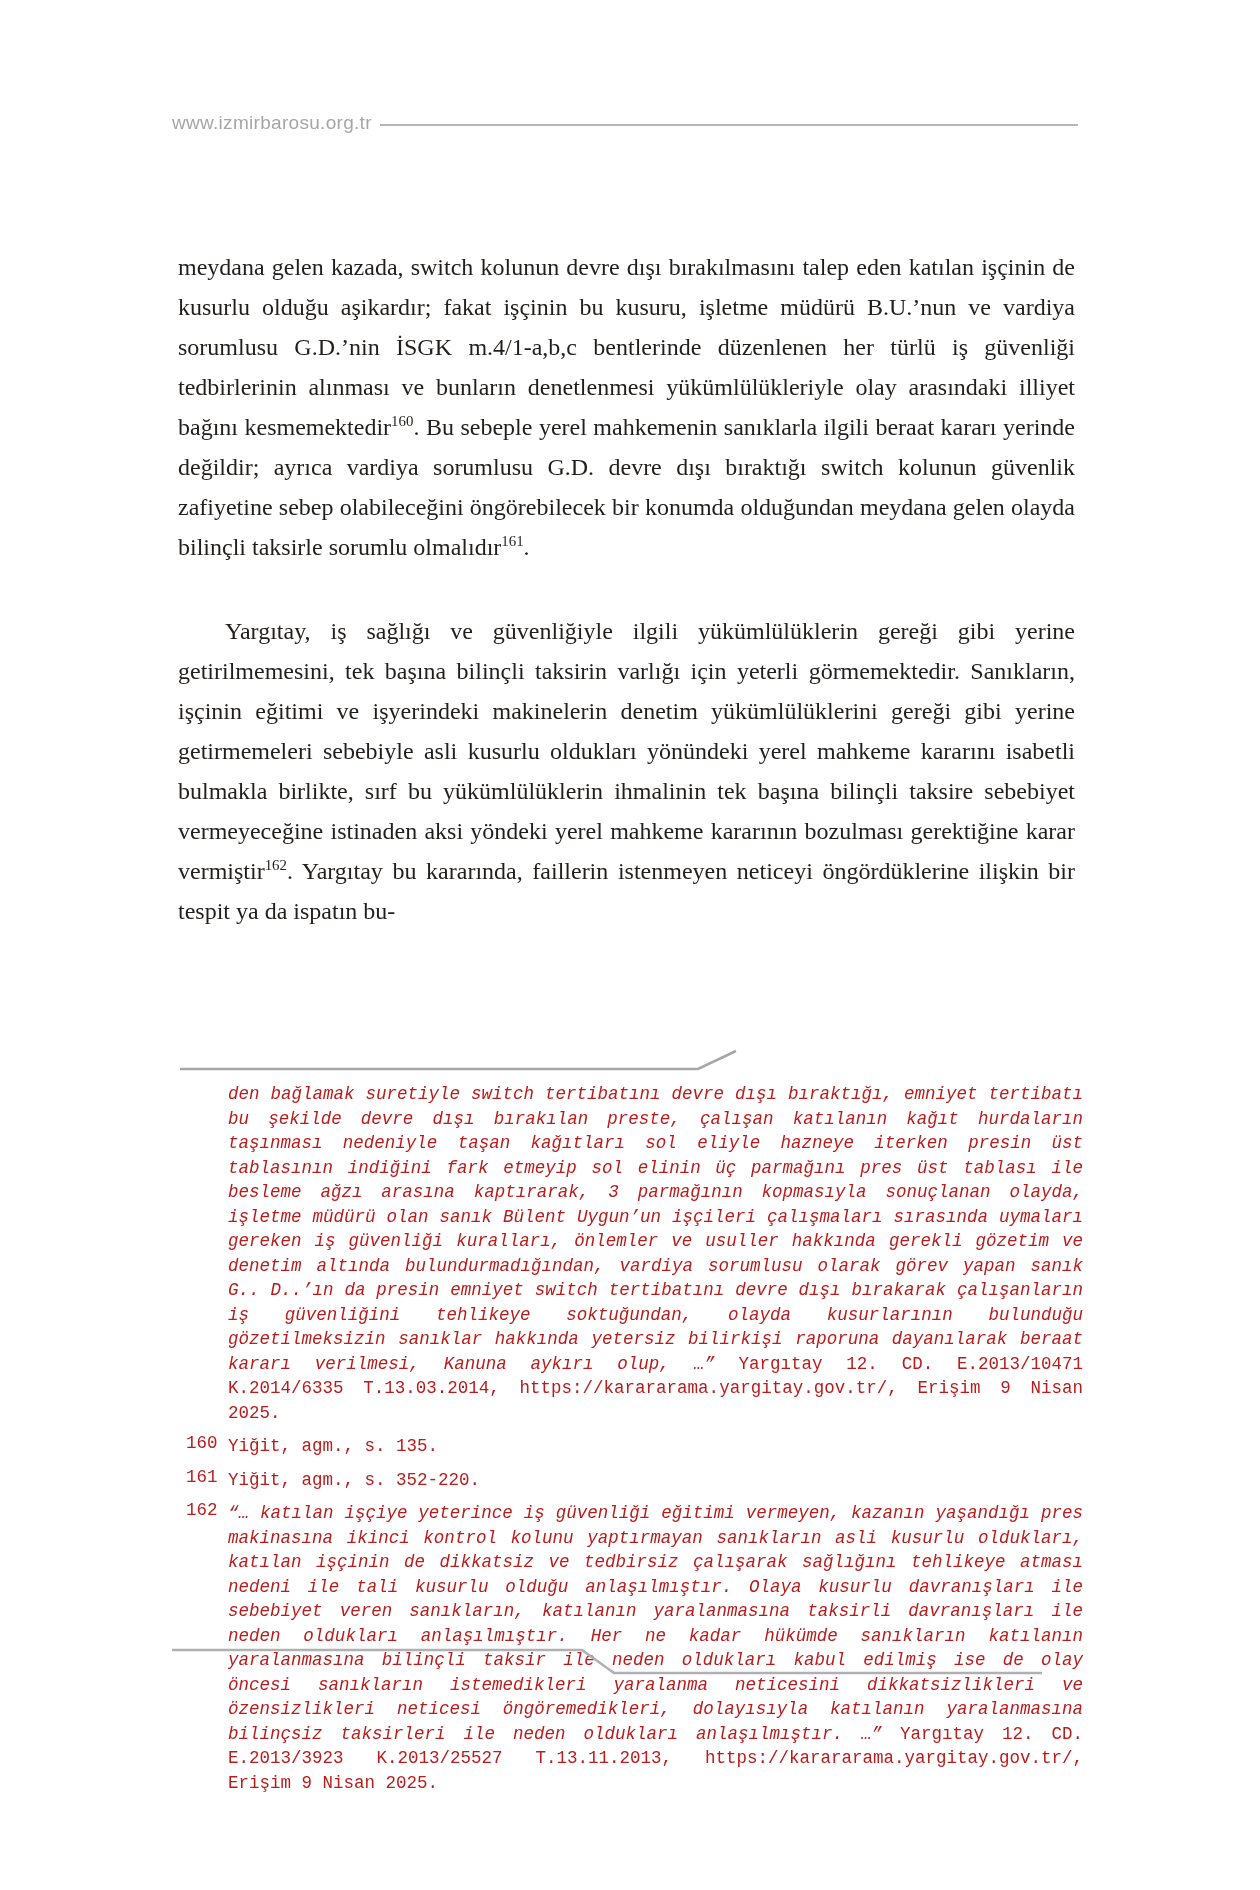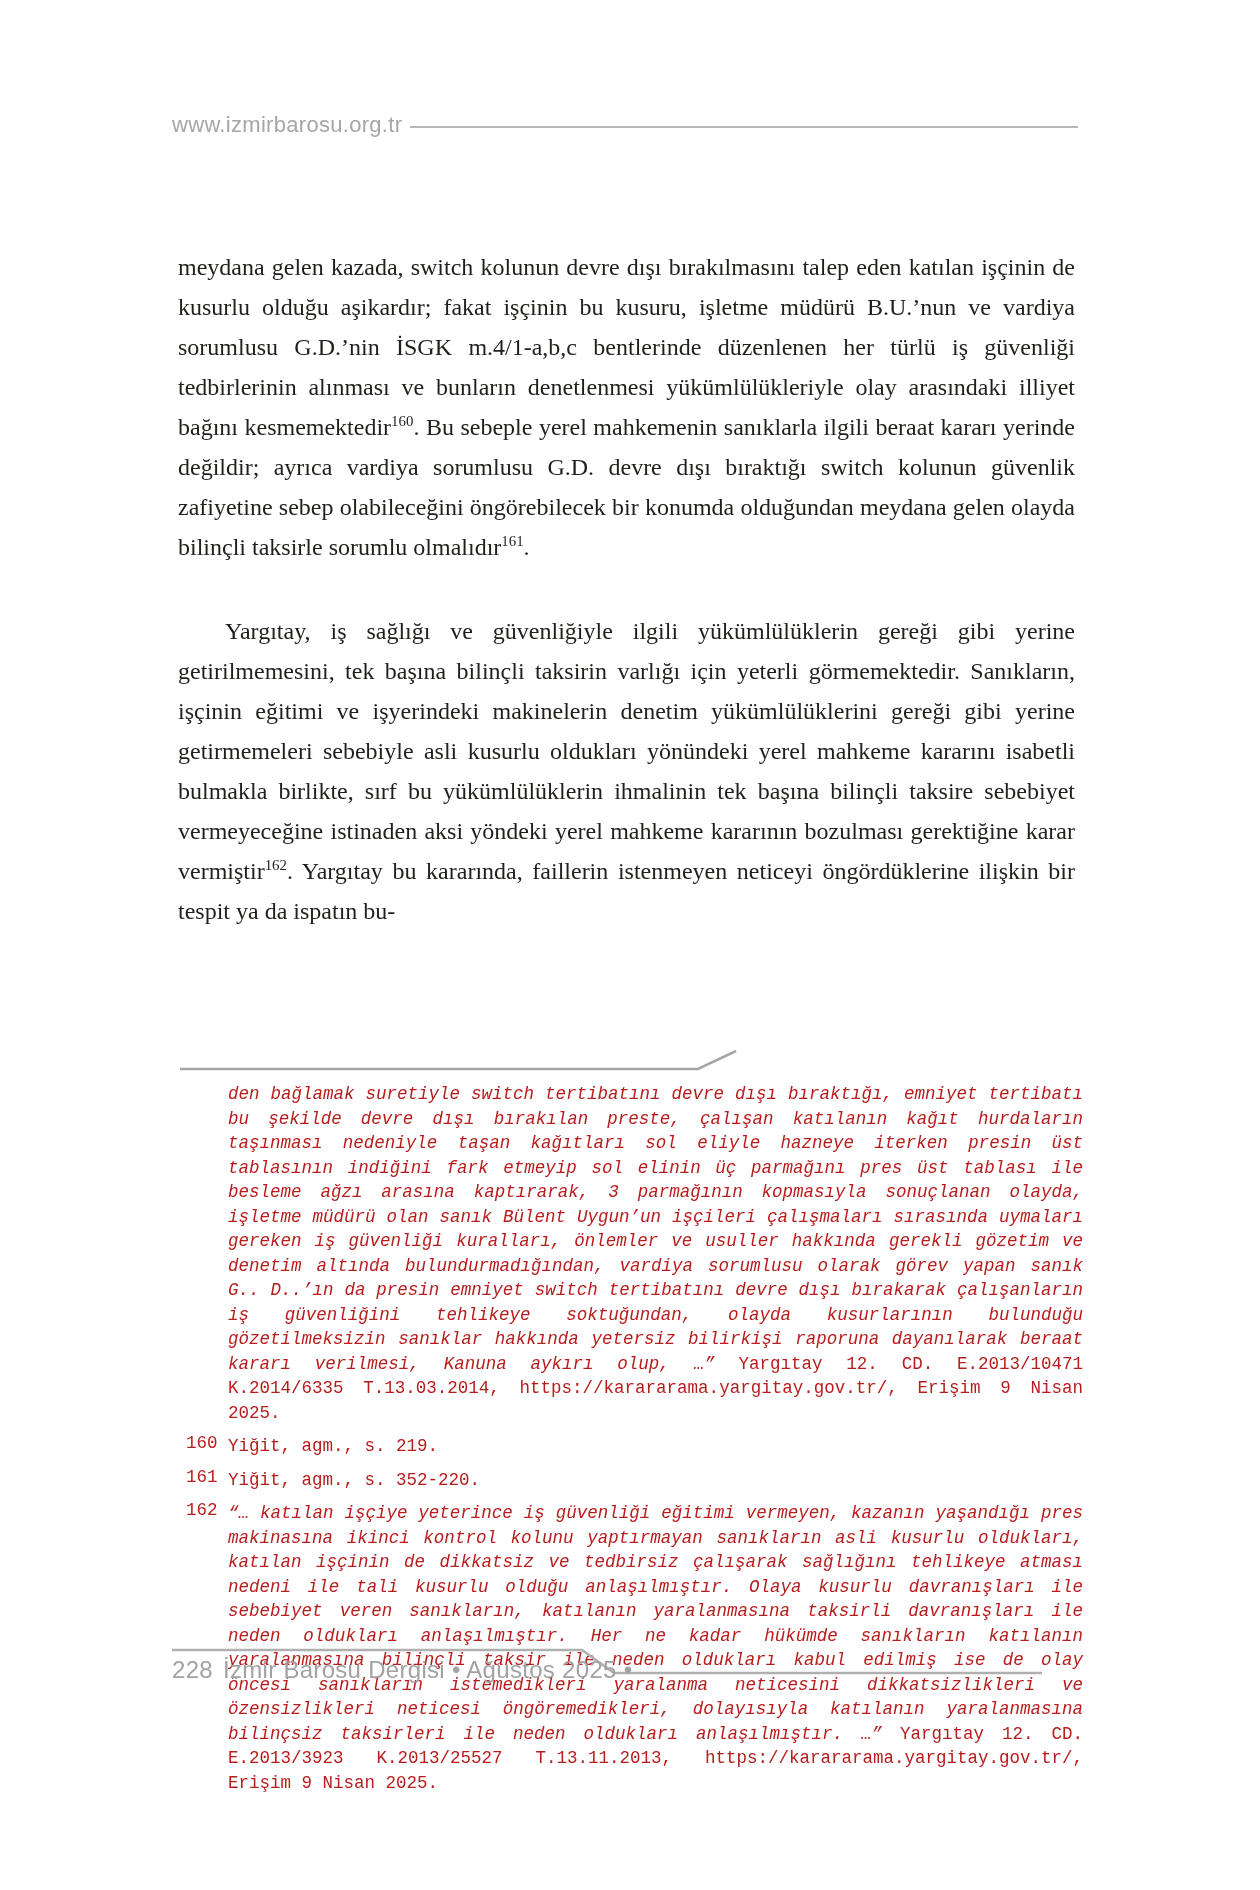--- a/index.html
+++ b/index.html
@@ -17,21 +17,21 @@
     position: absolute;
     left: 172px;
     right: 182px;
     top: 112px;
     display: flex;
     align-items: center;
     gap: 8px;
   }
   .header-url {
     font-family: "Liberation Sans", sans-serif;
-    font-size: 22px;
+    font-size: 19px;
     color: #a6a6a6;
     letter-spacing: 0.3px;
     white-space: nowrap;
   }
   .header-rule {
     flex: 1;
     height: 2px;
     background: #b6b6b6;
     margin-top: 3px;
   }
@@ -117,37 +117,33 @@
   </svg>
 
   <div class="footnotes">
 
     <div class="fn">
       <span class="fn-italic">den bağlamak suretiyle switch tertibatını devre dışı bıraktığı, emniyet tertibatı bu şekilde devre dışı bırakılan preste, çalışan katılanın kağıt hurdaların taşınması nedeniyle taşan kağıtları sol eliyle hazneye iterken presin üst tablasının indiğini fark etmeyip sol elinin üç parmağını pres üst tablası ile besleme ağzı arasına kaptırarak, 3 parmağının kopmasıyla sonuçlanan olayda, işletme müdürü olan sanık Bülent Uygun’un işçileri çalışmaları sırasında uymaları gereken iş güvenliği kuralları, önlemler ve usuller hakkında gerekli gözetim ve denetim altında bulundurmadığından, vardiya sorumlusu olarak görev yapan sanık G.. D..’ın da presin emniyet switch tertibatını devre dışı bırakarak çalışanların iş güvenliğini tehlikeye soktuğundan, olayda kusurlarının bulunduğu gözetilmeksizin sanıklar hakkında yetersiz bilirkişi raporuna dayanılarak beraat kararı verilmesi, Kanuna aykırı olup, …”</span><span class="fn-roman"> Yargıtay 12. CD. E.2013/10471 K.2014/6335 T.13.03.2014, </span><span class="fn-roman">https://karararama.yargitay.gov.tr/</span><span class="fn-roman">, Erişim 9 Nisan 2025.</span>
     </div>
 
     <div class="fn">
       <span class="fn-num">160</span>
-      <span class="fn-roman">Yiğit, agm., s. 219.</span>
+      <span class="fn-roman">Yiğit, agm., s. 135.</span>
     </div>
 
     <div class="fn">
       <span class="fn-num">161</span>
       <span class="fn-roman">Yiğit, agm., s. 352-220.</span>
     </div>
 
     <div class="fn">
       <span class="fn-num">162</span>
       <span class="fn-italic">“… katılan işçiye yeterince iş güvenliği eğitimi vermeyen, kazanın yaşandığı pres makinasına ikinci kontrol kolunu yaptırmayan sanıkların asli kusurlu oldukları, katılan işçinin de dikkatsiz ve tedbirsiz çalışarak sağlığını tehlikeye atması nedeni ile tali kusurlu olduğu anlaşılmıştır. Olaya kusurlu davranışları ile sebebiyet veren sanıkların, katılanın yaralanmasına taksirli davranışları ile neden oldukları anlaşılmıştır. Her ne kadar hükümde sanıkların katılanın yaralanmasına bilinçli taksir ile neden oldukları kabul edilmiş ise de olay öncesi sanıkların istemedikleri yaralanma neticesini dikkatsizlikleri ve özensizlikleri neticesi öngöremedikleri, dolayısıyla katılanın yaralanmasına bilinçsiz taksirleri ile neden oldukları anlaşılmıştır. …”</span><span class="fn-roman"> Yargıtay 12. CD. E.2013/3923 K.2013/25527 T.13.11.2013, </span><span class="fn-roman">https://karararama.yargitay.gov.tr/</span><span class="fn-roman">, Erişim 9 Nisan 2025.</span>
     </div>
 
   </div>
 
   <svg class="footer-deco" width="880" height="32" viewBox="0 0 880 32">
     <path d="M2 4 H412 L444 27 H872" fill="none" stroke="#b0b0b0" stroke-width="2.5"></path>
   </svg>
 
-  <div class="page-footer">
-    <span>228</span>
-    <span>İzmir Barosu Dergisi • Ağustos 2025 •</span>
-  </div>
 
 </div>
 
 </body></html>

